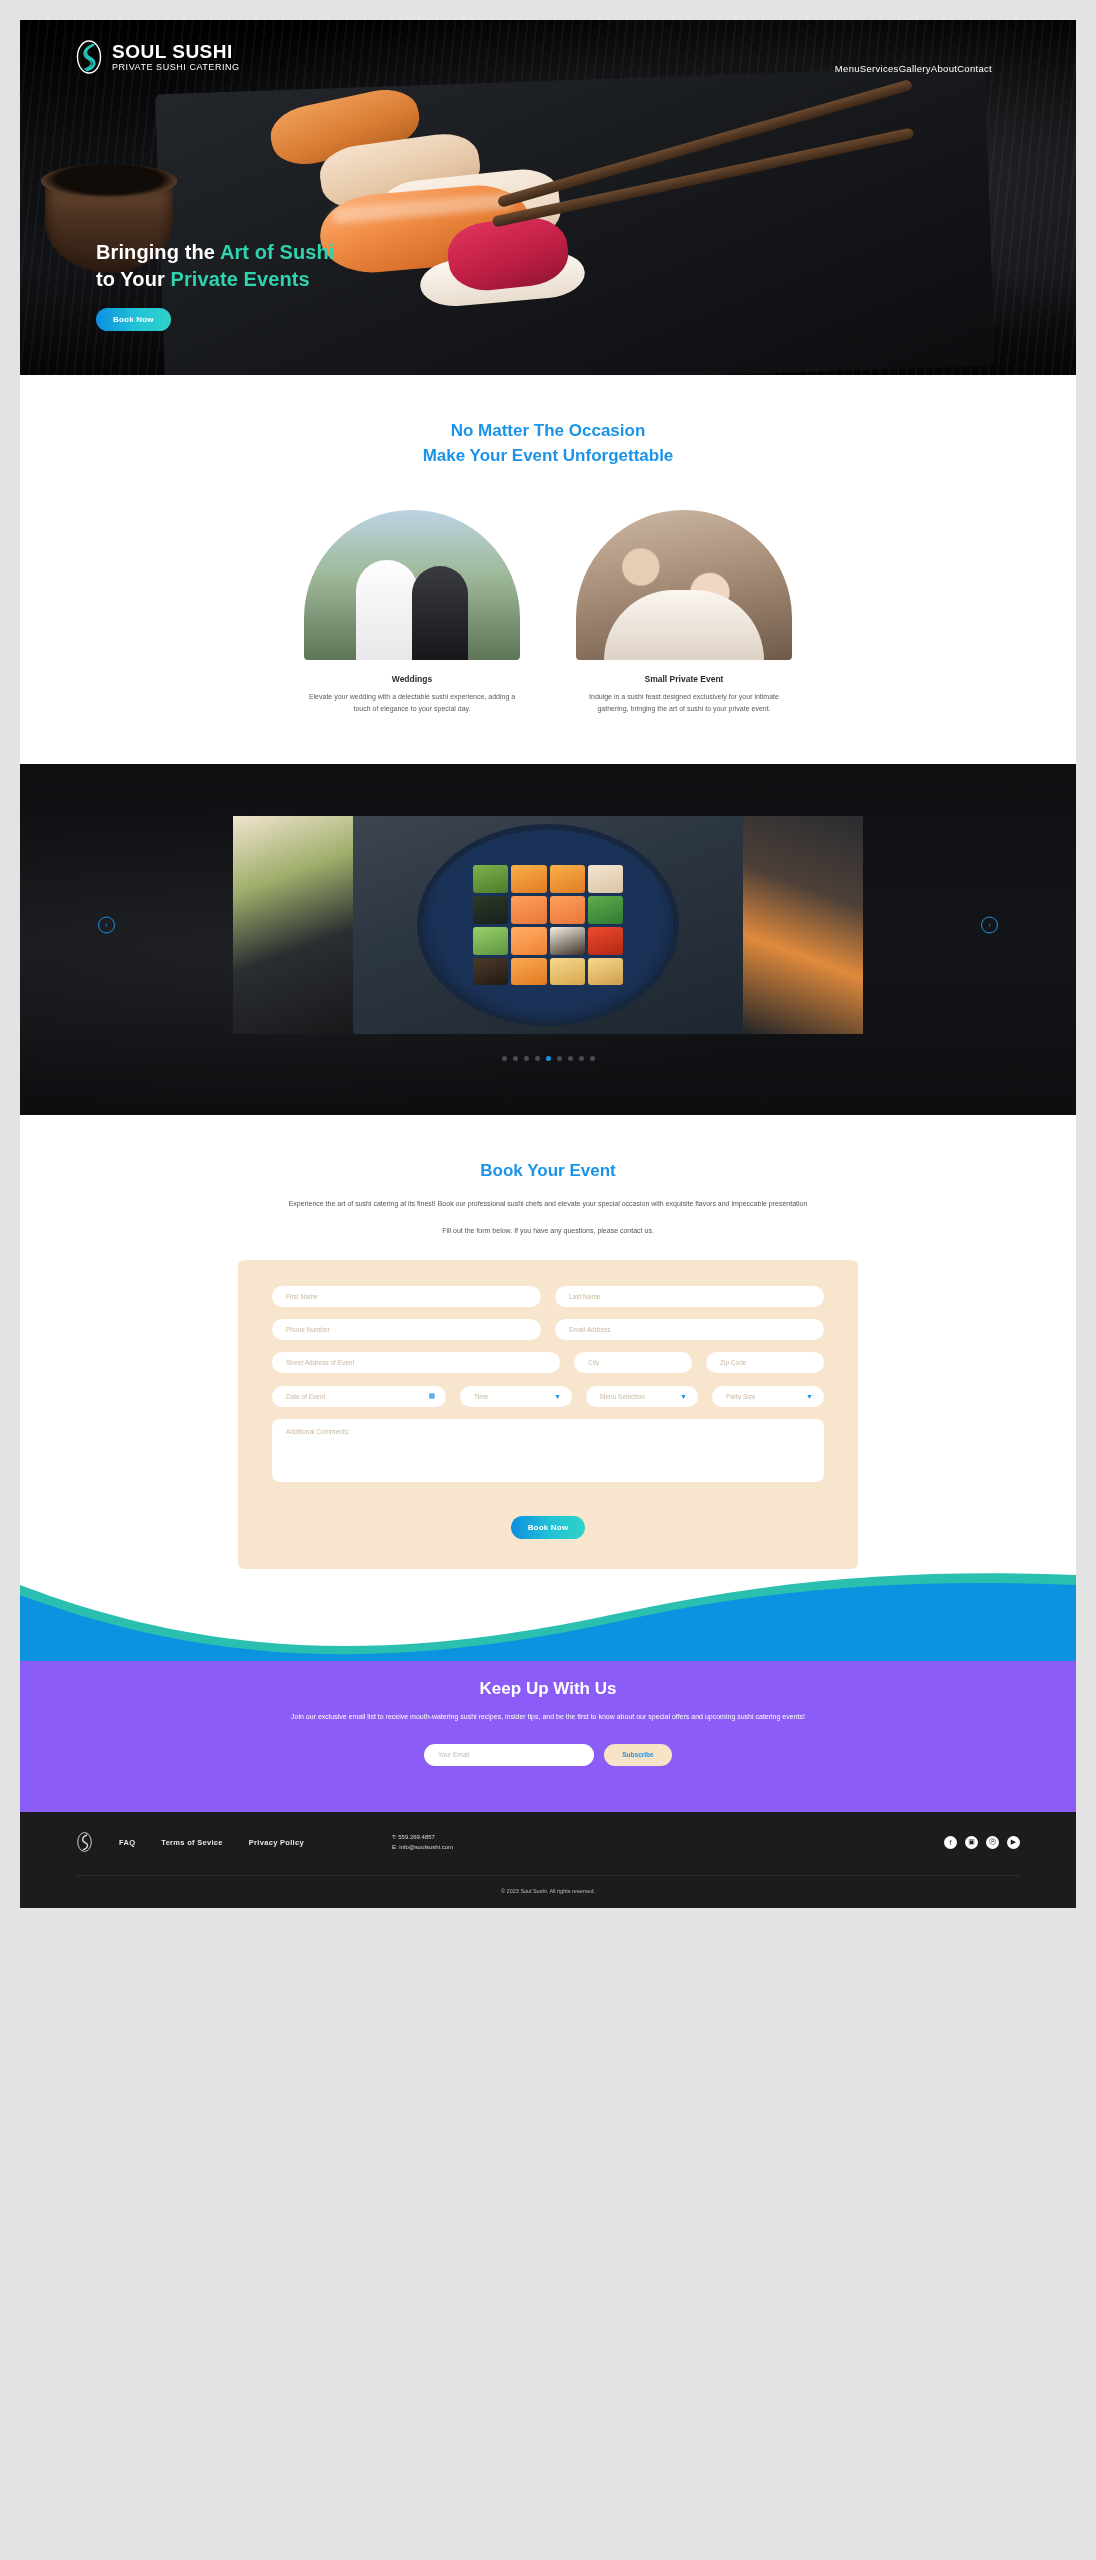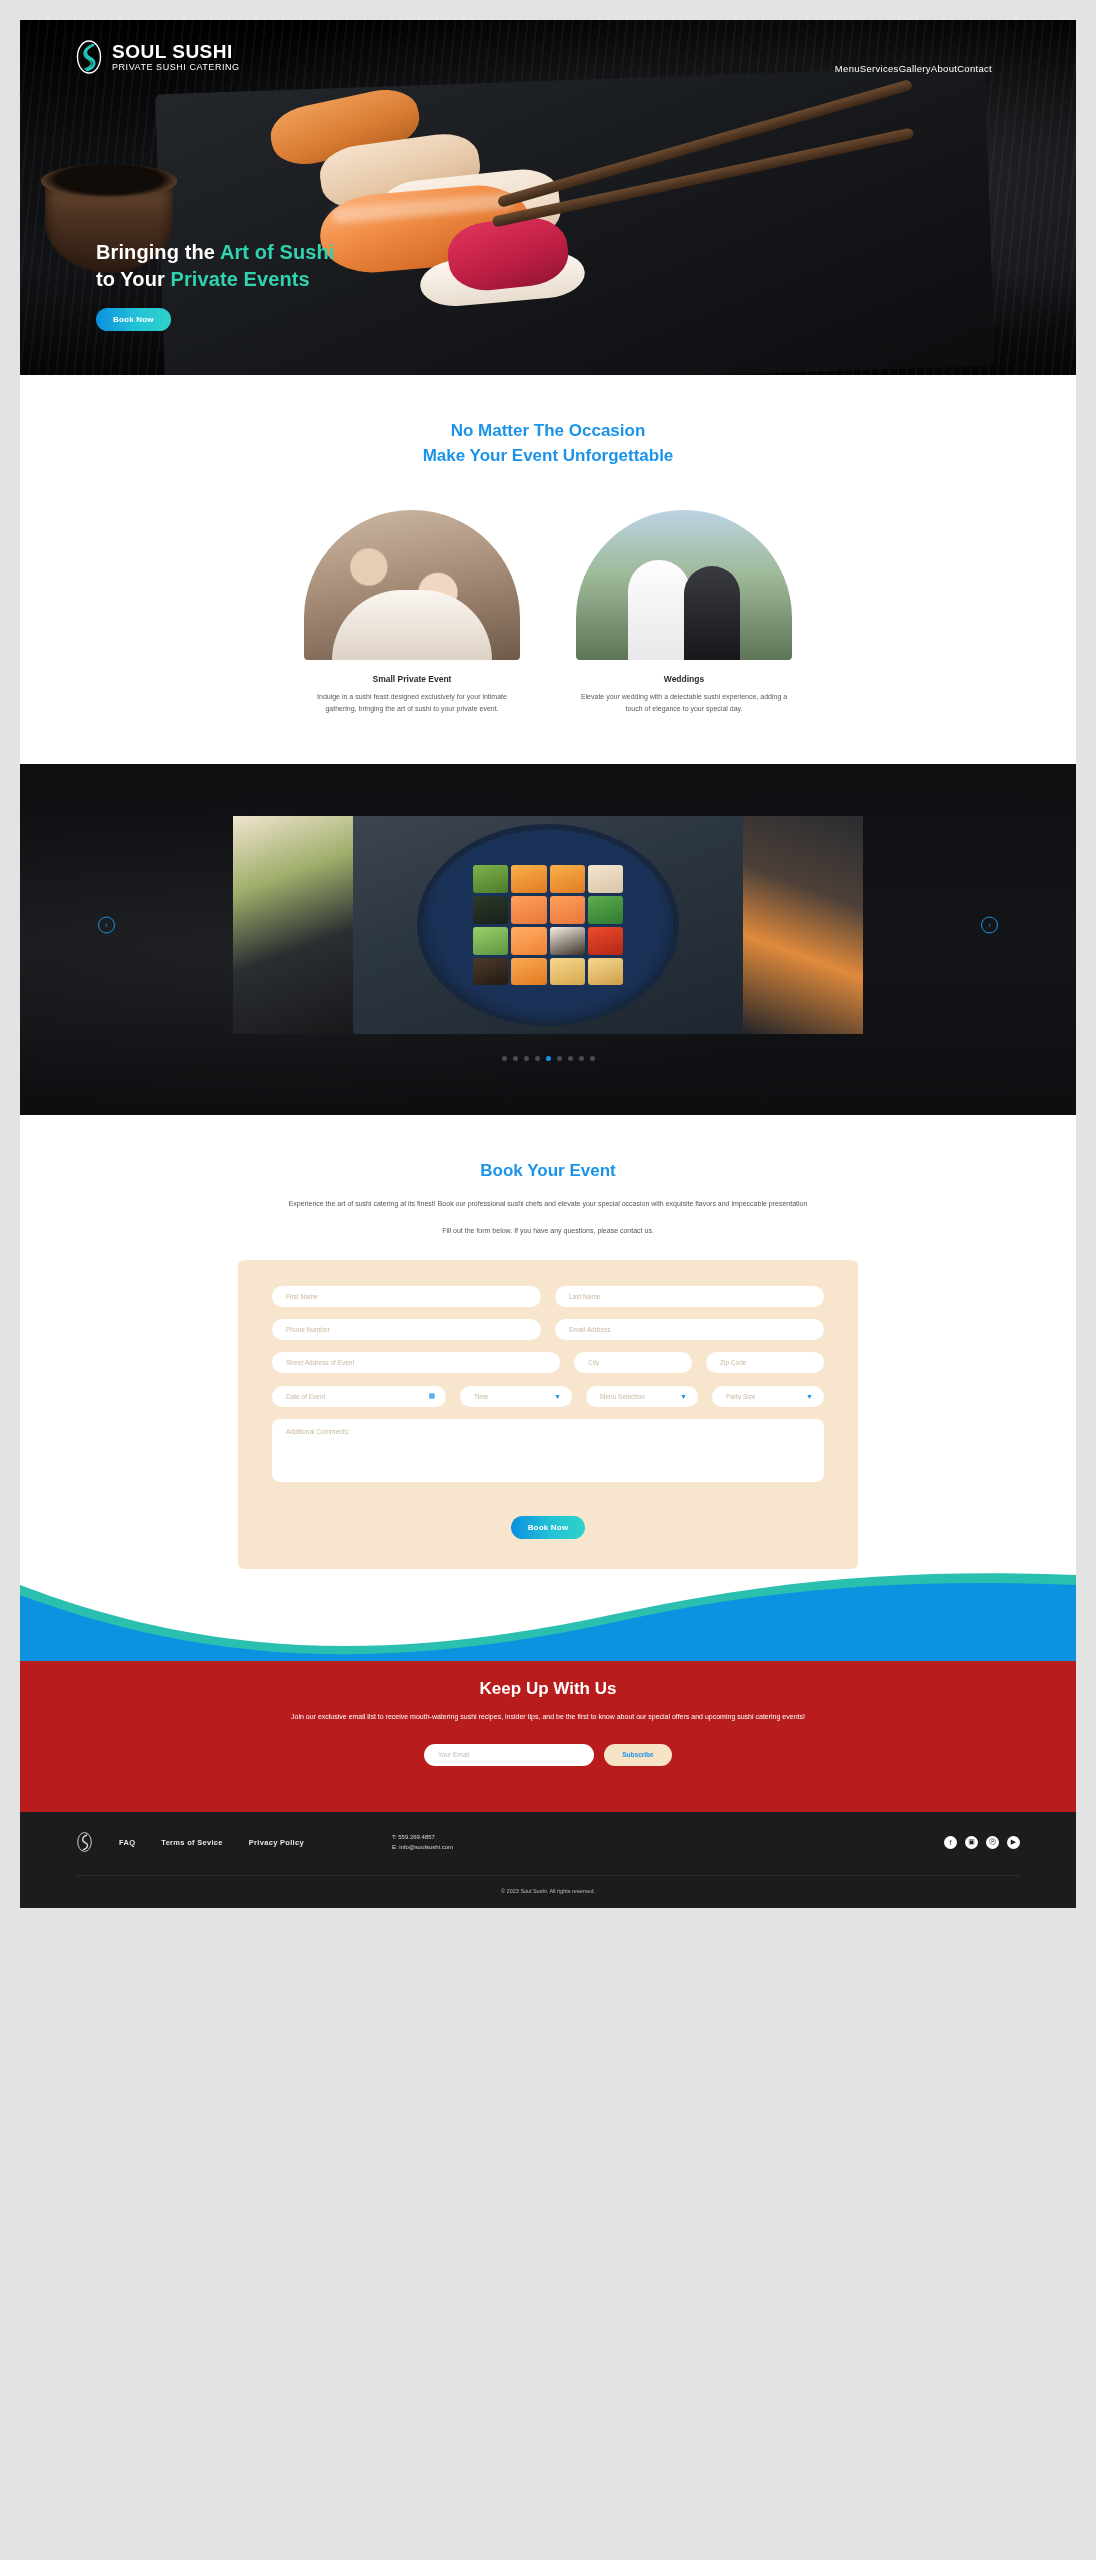--- a/index.html
+++ b/index.html
@@ -196,21 +196,21 @@
     width:100%; height: 63px; border-radius: 8px; border:none; background:#fff;
     padding: 9px 14px; font-size: 6.5px; color:#333; resize:none;
     font-family:"Liberation Sans", sans-serif; outline:none;
   }
   .ftext::placeholder { color:#c9b79f; }
   .form-submit { text-align:center; margin-top: 20px; }
 
   
   .wave-wrap { position:relative; background:#fff; line-height:0; }
   .wave-wrap svg { display:block; width:1056px; height: 92px; }
-  .newsletter { background:#b91c1c; padding: 18px 56px 46px; text-align:center; }
+  .newsletter { background:#8b5cf6; padding: 18px 56px 46px; text-align:center; }
   .nl-title { color:#fff; font-size: 17px; font-weight: 800; }
   .nl-sub { color:#fff; font-size: 7px; line-height: 1.85; margin-top: 12px; }
   .nl-form { display:flex; justify-content:center; gap: 10px; margin-top: 20px; }
   .nl-input {
     width: 170px; height: 22px; border:none; border-radius: 14px; background:#fff;
     padding: 0 14px; font-size: 6.5px; color:#333;
     font-family:"Liberation Sans", sans-serif; outline:none;
   }
   .nl-input::placeholder { color:#b9b9b9; }
   .nl-btn {
@@ -284,28 +284,28 @@
   </section>
 
   <section class="occasions">
     <h2 class="sec-title">
       <span>No Matter The Occasion</span><br>
       <span>Make Your Event Unforgettable</span>
     </h2>
 
     <div class="cards">
       <div class="card">
+        <div class="card-img ph-wedding"></div>
+        <div class="card-title">Weddings</div>
+        <div class="card-desc">Elevate your wedding with a delectable sushi experience, adding a touch of elegance to your special day.</div>
+      </div>
+      <div class="card">
         <div class="card-img ph-party"></div>
         <div class="card-title">Small Private Event</div>
         <div class="card-desc">Indulge in a sushi feast designed exclusively for your intimate gathering, bringing the art of sushi to your private event.</div>
-      </div>
-      <div class="card">
-        <div class="card-img ph-wedding"></div>
-        <div class="card-title">Weddings</div>
-        <div class="card-desc">Elevate your wedding with a delectable sushi experience, adding a touch of elegance to your special day.</div>
       </div>
     </div>
   </section>
 
   <section class="gallery">
     <div class="gallery-bg"></div>
 
     <div class="gal-row">
       <button class="gal-arrow prev">
         <span>‹</span>

